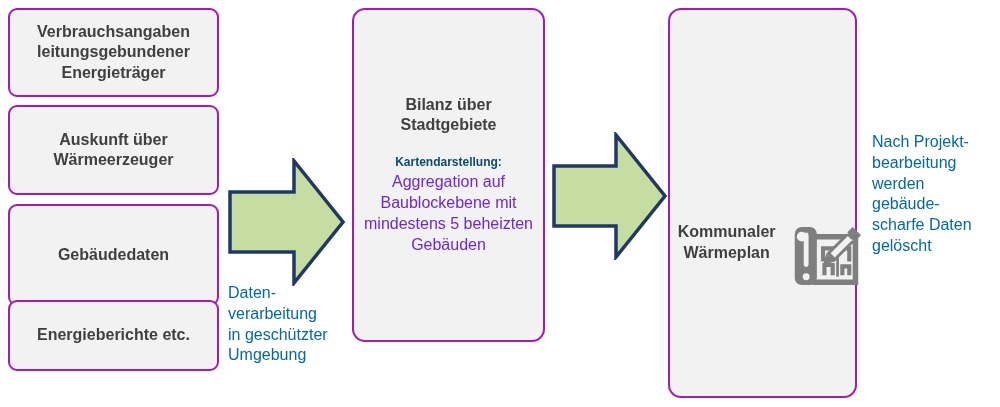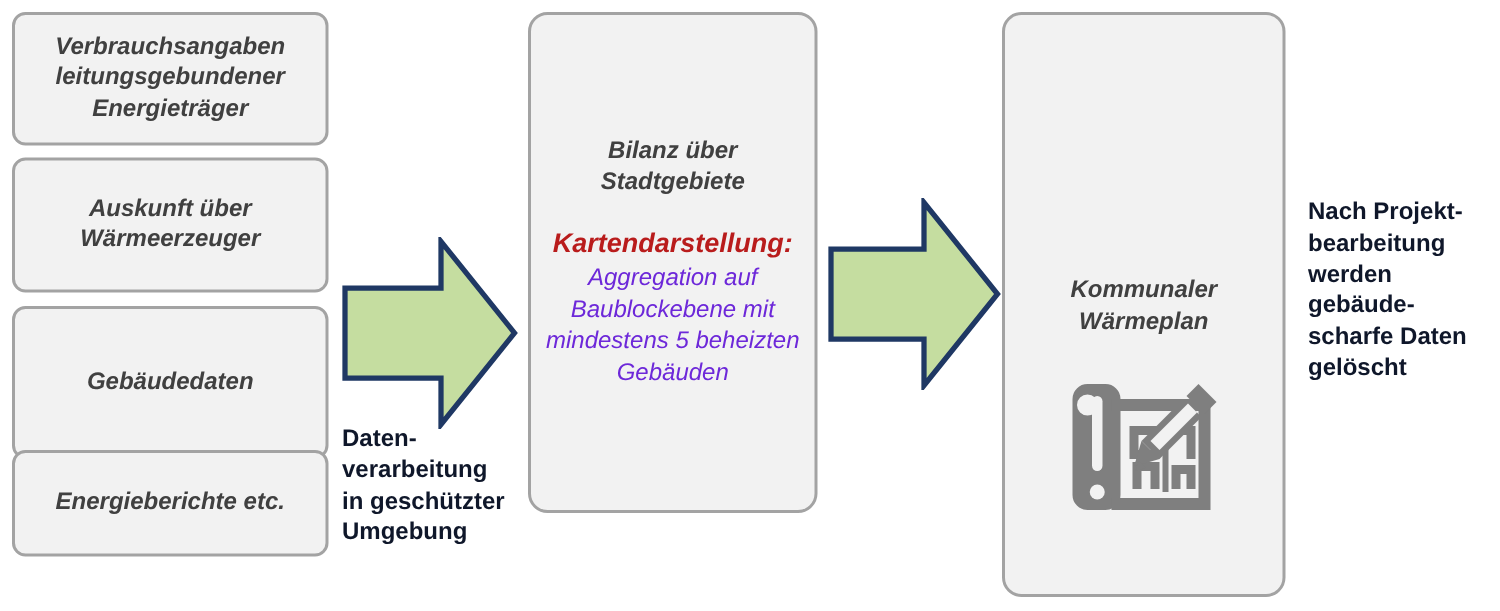--- a/index.html
+++ b/index.html
@@ -17,30 +17,29 @@
     height: 407px;
     background: #ffffff;
     overflow: hidden;
   }
 
   
   .box {
     position: absolute;
     box-sizing: border-box;
     background: #F2F2F2;
-    border: 2px solid #a3a3a3;
+    border: 2px solid #a21caf;
     border-radius: 9px;
     display: flex;
     align-items: center;
     justify-content: center;
     text-align: center;
     color: #404040;
     font-weight: bold;
     line-height: 1.28;
-    font-style: italic;
   }
 
   
   .input-box {
     left: 8px;
     width: 211px;
     font-size: 16px;
     padding: 4px 8px;
   }
   .input-box-1 { top: 8px;   height: 89px; }
@@ -64,23 +63,23 @@
   .center-title {
     font-size: 16px;
     font-weight: bold;
     color: #404040;
     line-height: 1.3;
   }
   .center-gap {
     height: 19px;
   }
   .center-sub-head {
-    font-size: 18px;
-    font-weight: bold;
-    color: #b91c1c;
+    font-size: 12px;
+    font-weight: bold;
+    color: #0c4a6e;
     line-height: 1.3;
   }
   .center-body {
     font-size: 16px;
     font-weight: normal;
     color: #6d28d9;
     line-height: 1.32;
   }
 
   
@@ -90,21 +89,20 @@
     width: 189px;
     height: 390px;
     border-radius: 13px;
     padding: 6px 8px;
     flex-direction: column;
     justify-content: flex-start;
   }
   .right-inner {
     margin-top: 168px;
     display: flex;
-    flex-direction: column;
     align-items: center;
   }
   .right-title {
     font-size: 16px;
     font-weight: bold;
     color: #404040;
     line-height: 1.3;
   }
   .blueprint-icon {
     margin-top: 26px;
@@ -117,23 +115,23 @@
   .arrow {
     position: absolute;
     display: block;
   }
   .arrow-1 { left: 228px; top: 158px; width: 118px; height: 128px; }
   .arrow-2 { left: 552px; top: 132px; width: 116px; height: 128px; }
 
   
   .note {
     position: absolute;
-    color: #0f172a;
-    font-size: 16px;
-    font-weight: bold;
+    color: #0369a1;
+    font-size: 16px;
+    font-weight: normal;
     line-height: 1.30;
     white-space: pre-line;
   }
   .note-left  { left: 228px; top: 283px; width: 120px; text-align: left; }
   .note-right { left: 872px; top: 132px; width: 126px; text-align: left; }
 </style>
 </head>
 <body>
 
 <div id="diagram">

